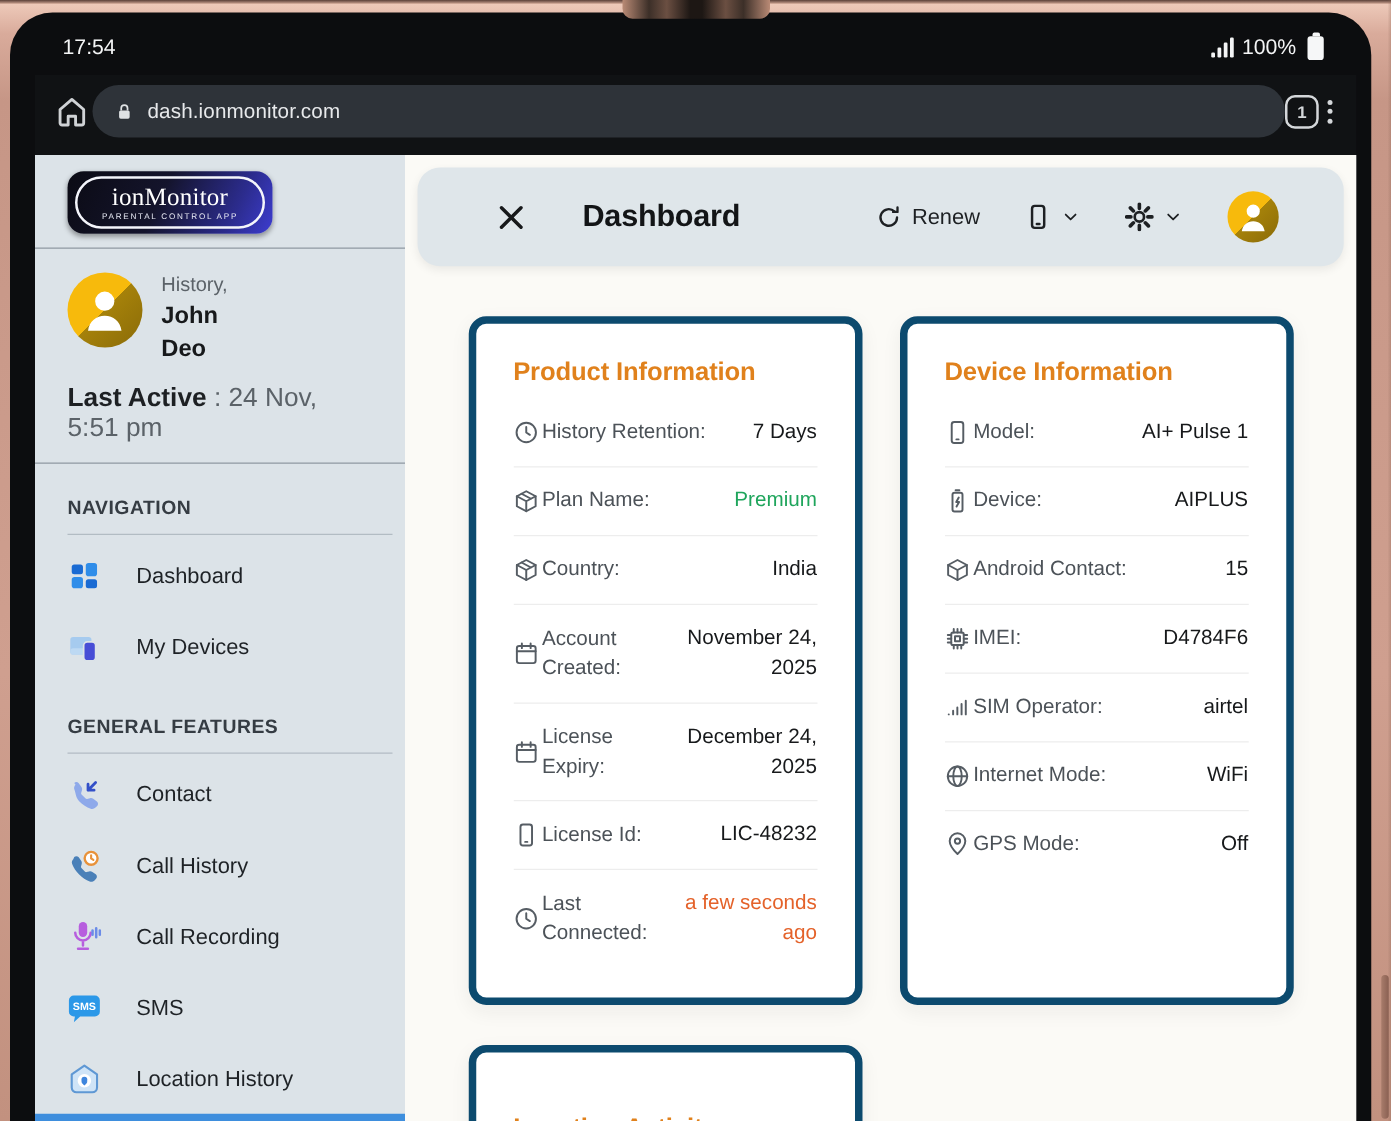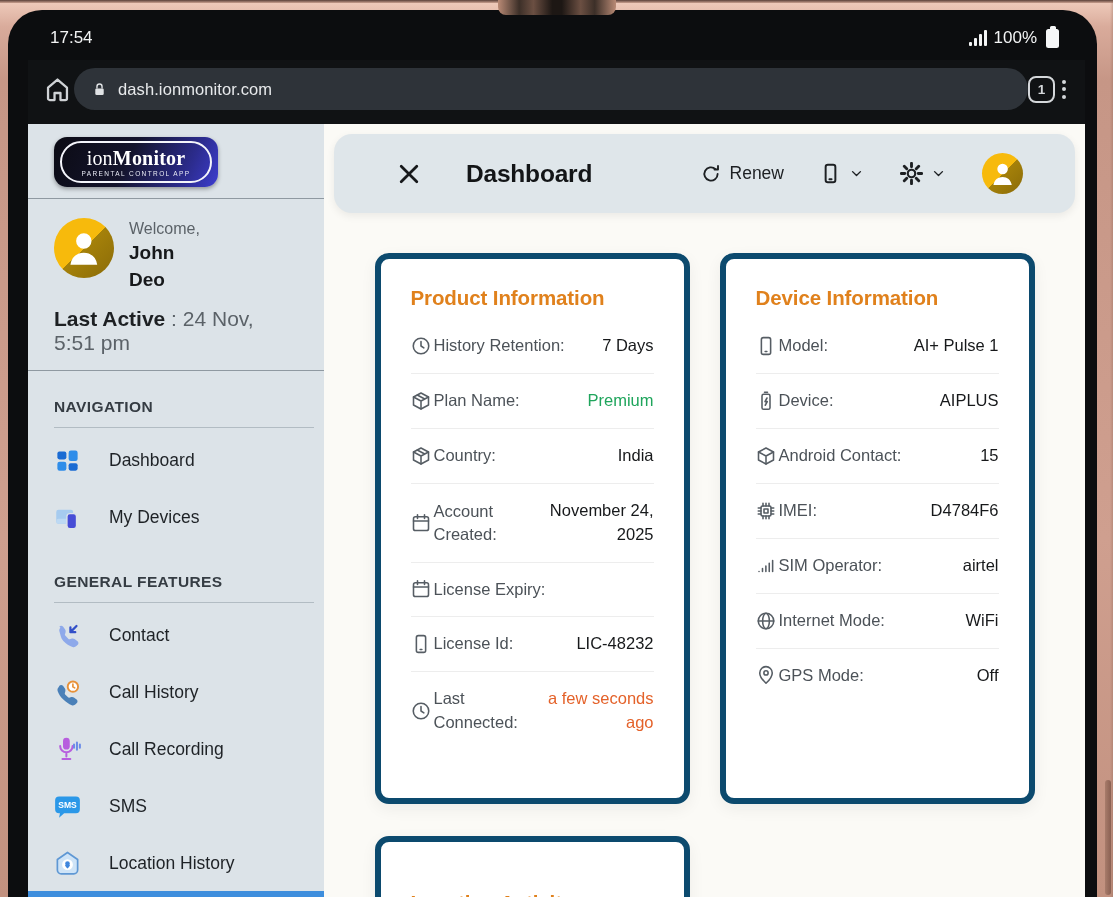--- a/index.html
+++ b/index.html
@@ -40,21 +40,21 @@
   .webview { flex:1; display:flex; background:#fff; overflow:hidden; }
 
   
   .sidebar { width:296px; flex:none; background:#dce3e8; position:relative; overflow:hidden; }
   .logo-wrap { padding:13px 0 11px 26px; }
   .logo { width:164px; height:50px; border-radius:13px; background:linear-gradient(115deg,#0b0b14 0%,#14142c 45%,#2c2c8e 80%,#3d3dd0 100%);
           display:flex; align-items:center; justify-content:center; padding:4px 6px; box-shadow:0 2px 4px rgba(0,0,0,.35); }
   .logo-inner { border:2px solid #f4f5fb; border-radius:22px; width:100%; height:100%; display:flex; flex-direction:column;
                 align-items:center; justify-content:center; line-height:1; padding-top:2px; }
   .brand { font-family:"Liberation Serif", serif; color:#fff; font-size:20px; letter-spacing:.2px; }
-  .brand b { font-weight:700; }
+  .brand b { font-weight:400; }
   .tagline { color:#e8eaf5; font-size:6.5px; letter-spacing:1.4px; margin-top:3px; }
   .sb-divider { height:1px; background:#8f99a1; }
   .profile { display:flex; gap:15px; padding:19px 26px 2px; align-items:flex-start; }
   .avatar { position:relative; border-radius:50%; overflow:hidden; flex:none;
             background:linear-gradient(135deg,#f7ba0c 0%,#f7ba0c 50%,#a5810a 50%,#8a6b08 100%); }
   .avatar svg { position:absolute; inset:12%; }
   .av-60 { width:60px; height:60px; }
   .av-40 { width:41px; height:41px; }
   .greet { color:#5b6268; font-size:16px; padding-top:2px; }
   .uname { color:#17191b; font-size:19px; font-weight:700; line-height:1.32; margin-top:2px; }
@@ -149,21 +149,21 @@
       </div>
       <div class="sb-divider"></div>
 
       <div class="profile">
         <span class="avatar av-60">
           <svg viewBox="0 0 16 16">
               <path fill="#fff" d="M8 8.3a2.7 2.7 0 1 0 0-5.4 2.7 2.7 0 0 0 0 5.4zM3.3 13.9c.4-2.7 2.3-4.2 4.7-4.2s4.3 1.5 4.7 4.2z"></path>
             </svg>
         </span>
         <div>
-          <div class="greet">Welcome,</div>
+          <div class="greet">History,</div>
           <div class="uname">John</div>
           <div class="uname">Deo</div>
         </div>
       </div>
       <div class="last-active"><b>Last Active</b><span> : 24 Nov, 5:51 pm</span></div>
       <div class="sb-divider"></div>
 
       <div class="sec-title">NAVIGATION</div>
       <div class="sec-rule"></div>
 
@@ -327,20 +327,21 @@
               </svg>
             <span class="rlabel">Account Created:</span>
             <span class="rvalue">November 24, 2025</span>
           </div>
           <div class="irow">
             <svg class="ric" viewBox="0 0 16 16">
                 <rect class="sic" x="2" y="3" width="12" height="11" rx="1.5"></rect>
                 <path class="sic" d="M2 6.4h12M5.2 1.4v3M10.8 1.4v3"></path>
               </svg>
             <span class="rlabel">License Expiry:</span>
+            <span class="rvalue">December 24, 2025</span>
           </div>
           <div class="irow">
             <svg class="ric" viewBox="0 0 16 16">
                 <rect class="sic" x="4.3" y="1.3" width="7.4" height="13.4" rx="1.6"></rect>
                 <path class="sic" d="M7.3 12.4h1.4"></path>
               </svg>
             <span class="rlabel">License Id:</span>
             <span class="rvalue">LIC-48232</span>
           </div>
           <div class="irow">

